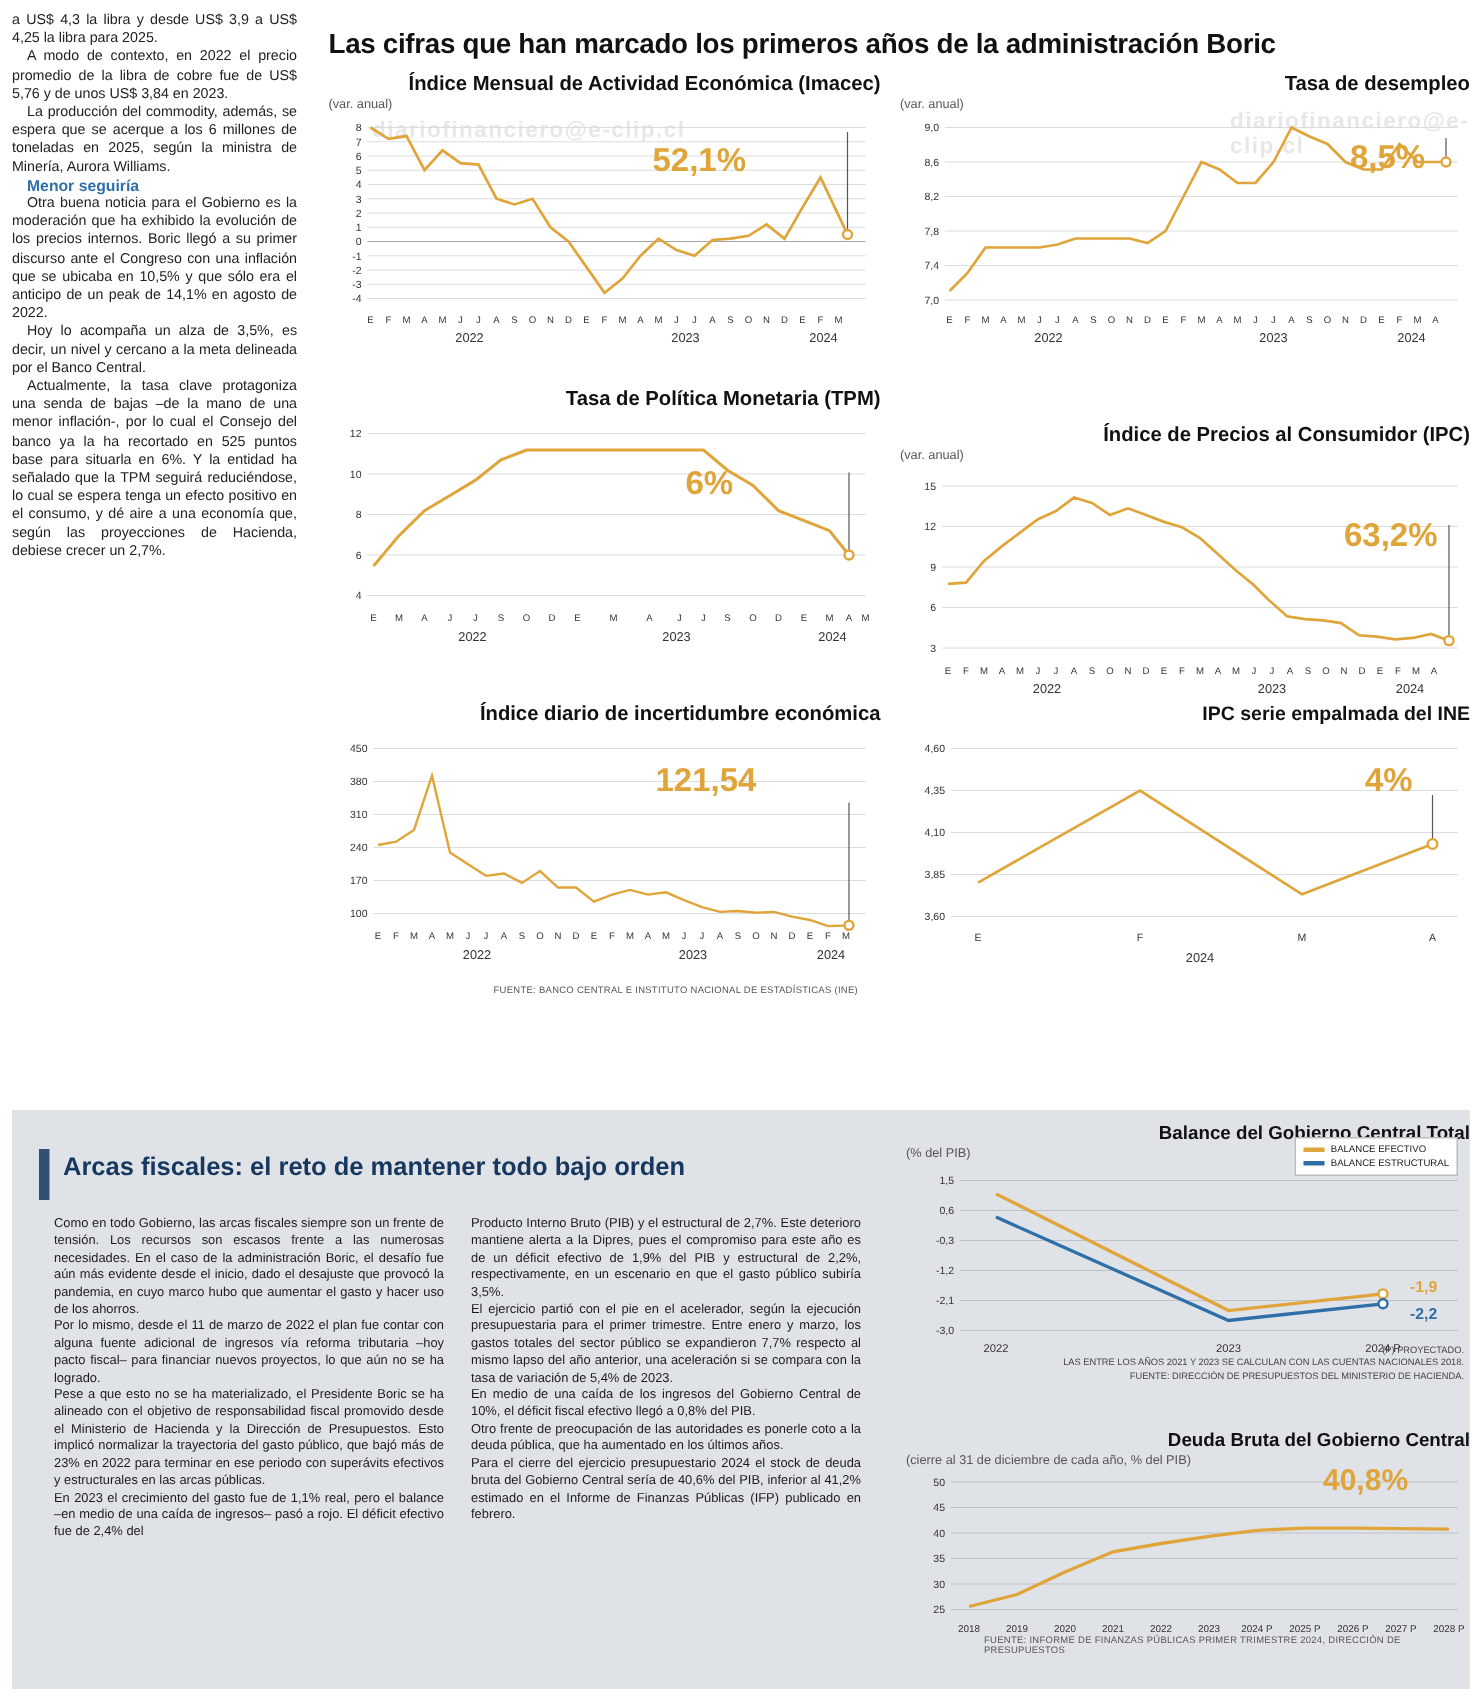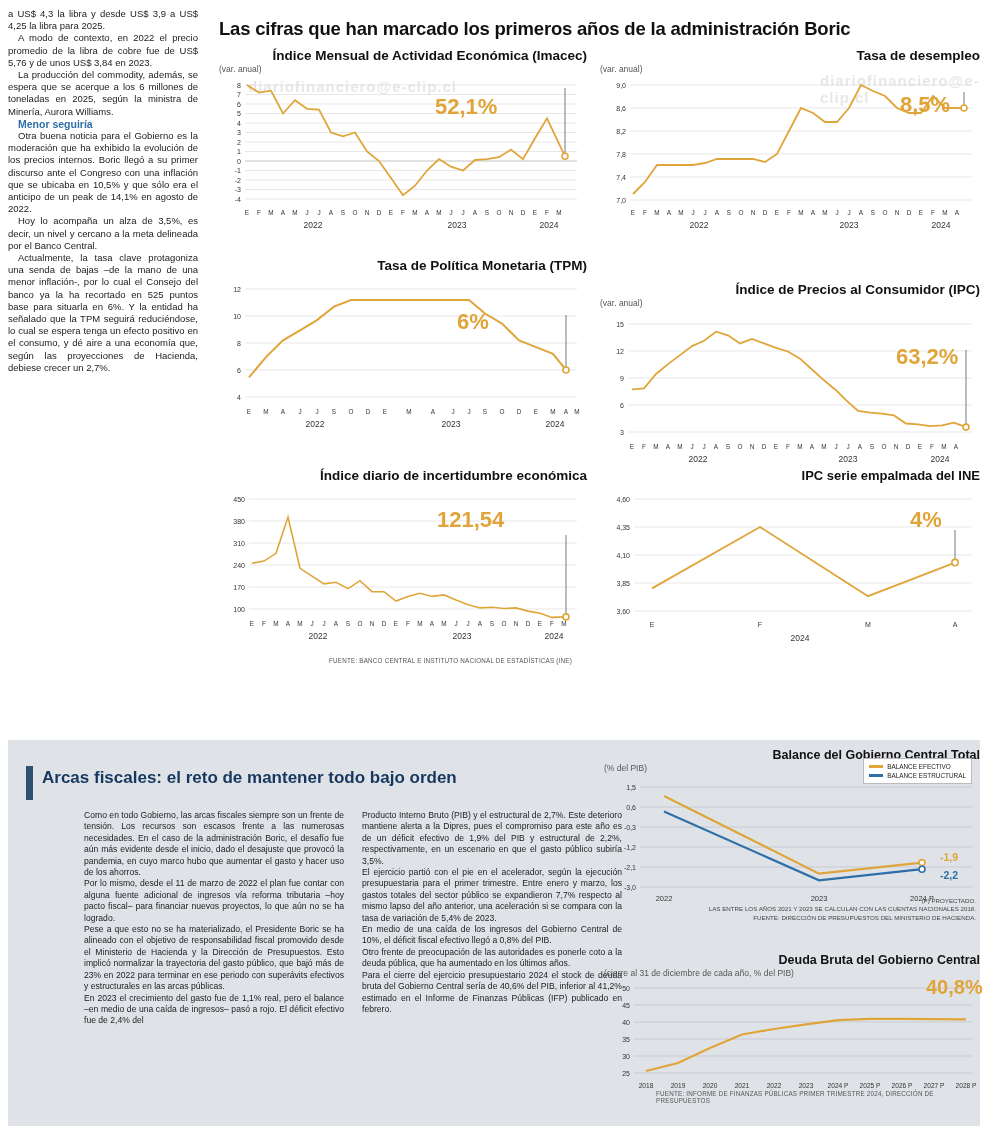--- a/index.html
+++ b/index.html
@@ -23,21 +23,21 @@
   .plot svg{display:block;}
   .big-val{position:absolute;font-size:22px;font-weight:bold;color:#e0a53a;}
   .fuente{position:absolute;font-size:6.3px;color:#555;letter-spacing:.2px;}
 
   .watermark{position:absolute;font-size:15px;color:rgba(120,120,120,.18);font-weight:bold;letter-spacing:1px;pointer-events:none;}
 
   
   .bottom{position:absolute;left:8px;top:740px;width:972px;height:386px;background:#dfe3e8;}
   .bar-accent{position:absolute;left:18px;top:26px;width:7px;height:34px;background:#2f4f73;}
   .bottom-title{position:absolute;left:34px;top:28px;font-size:17px;font-weight:bold;color:#17375e;}
-  .cols{position:absolute;left:28px;top:70px;width:540px;display:flex;gap:18px;margin-left:48px;}
+  .cols{position:absolute;left:28px;top:70px;width:540px;display:flex;gap:18px;}
   .col{width:260px;font-size:8.6px;line-height:11.4px;color:#1c1c1c;text-align:justify;}
 
   .bottom-right{position:absolute;left:596px;top:8px;width:376px;}
   .legend{position:absolute;right:8px;top:10px;background:#fff;border:1px solid #bbb;padding:3px 5px;font-size:6.4px;line-height:9px;}
   .legend .row{display:flex;align-items:center;gap:4px;}
   .legend .sw{width:14px;height:3px;display:inline-block;}
   .note{position:absolute;font-size:6.2px;color:#444;text-align:right;line-height:8px;}
 </style>
 </head>
 <body>
@@ -509,20 +509,20 @@
               <text x="138" y="108">2021</text>
                 <text x="170" y="108">2022</text>
                 <text x="202" y="108">2023</text>
               <text x="234" y="108">2024 P</text>
                 <text x="266" y="108">2025 P</text>
                 <text x="298" y="108">2026 P</text>
               <text x="330" y="108">2027 P</text>
                 <text x="362" y="108">2028 P</text>
             </g>
           </svg>
-          <div class="big-val" style="left:278px;top:-4px;font-size:20px;margin-left:44px;">40,8%</div>
+          <div class="big-val" style="left:278px;top:-4px;font-size:20px;">40,8%</div>
           <div class="fuente" style="left:52px;top:110px;">FUENTE: INFORME DE FINANZAS PÚBLICAS PRIMER TRIMESTRE 2024, DIRECCIÓN DE PRESUPUESTOS</div>
         </div>
       </div>
     </div>
   </div>
 
 </div>
 
 </body></html>

